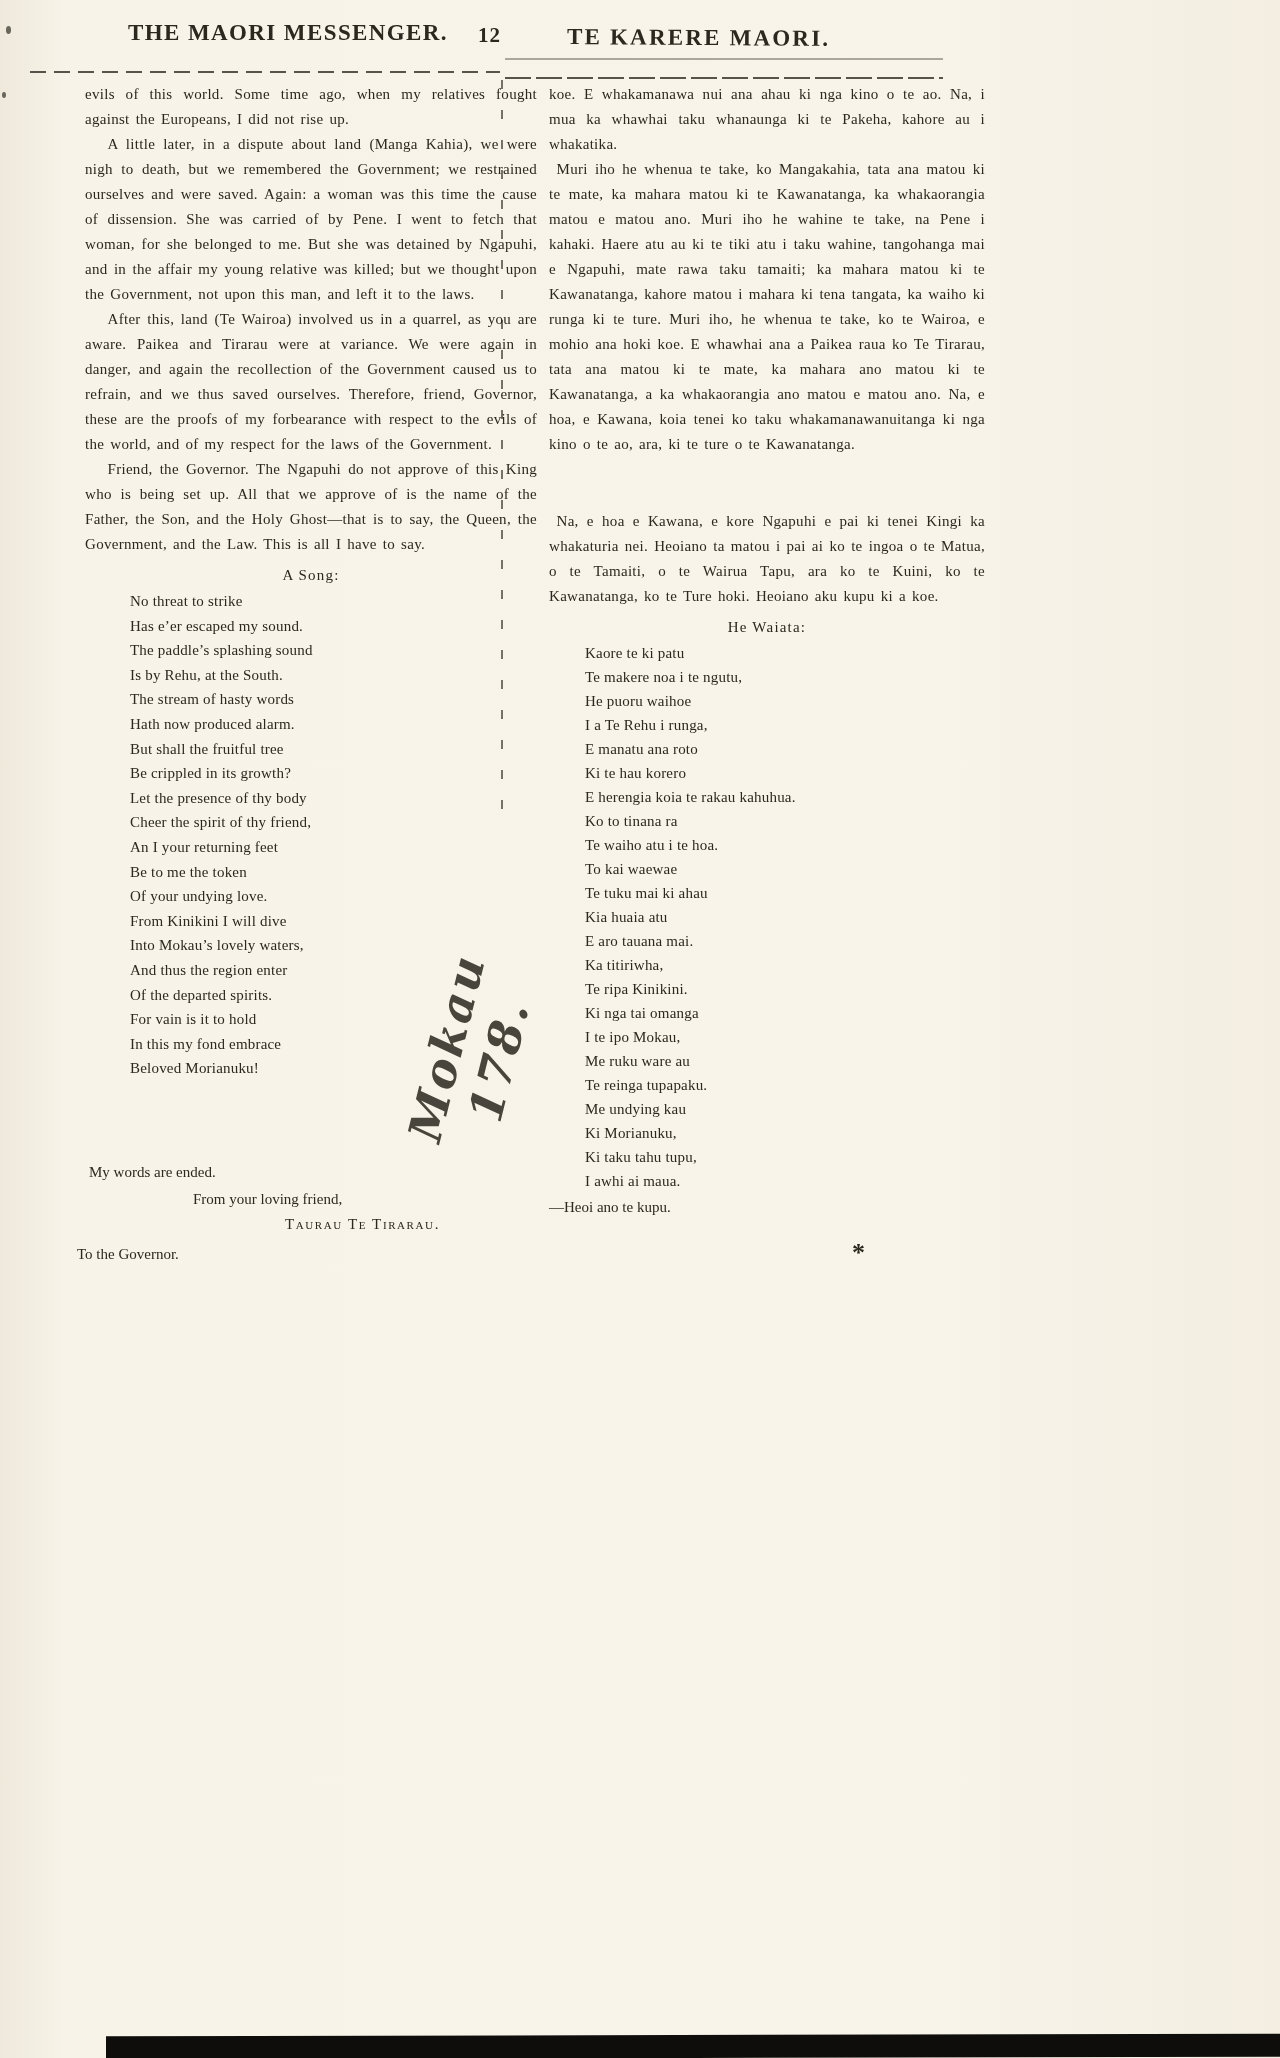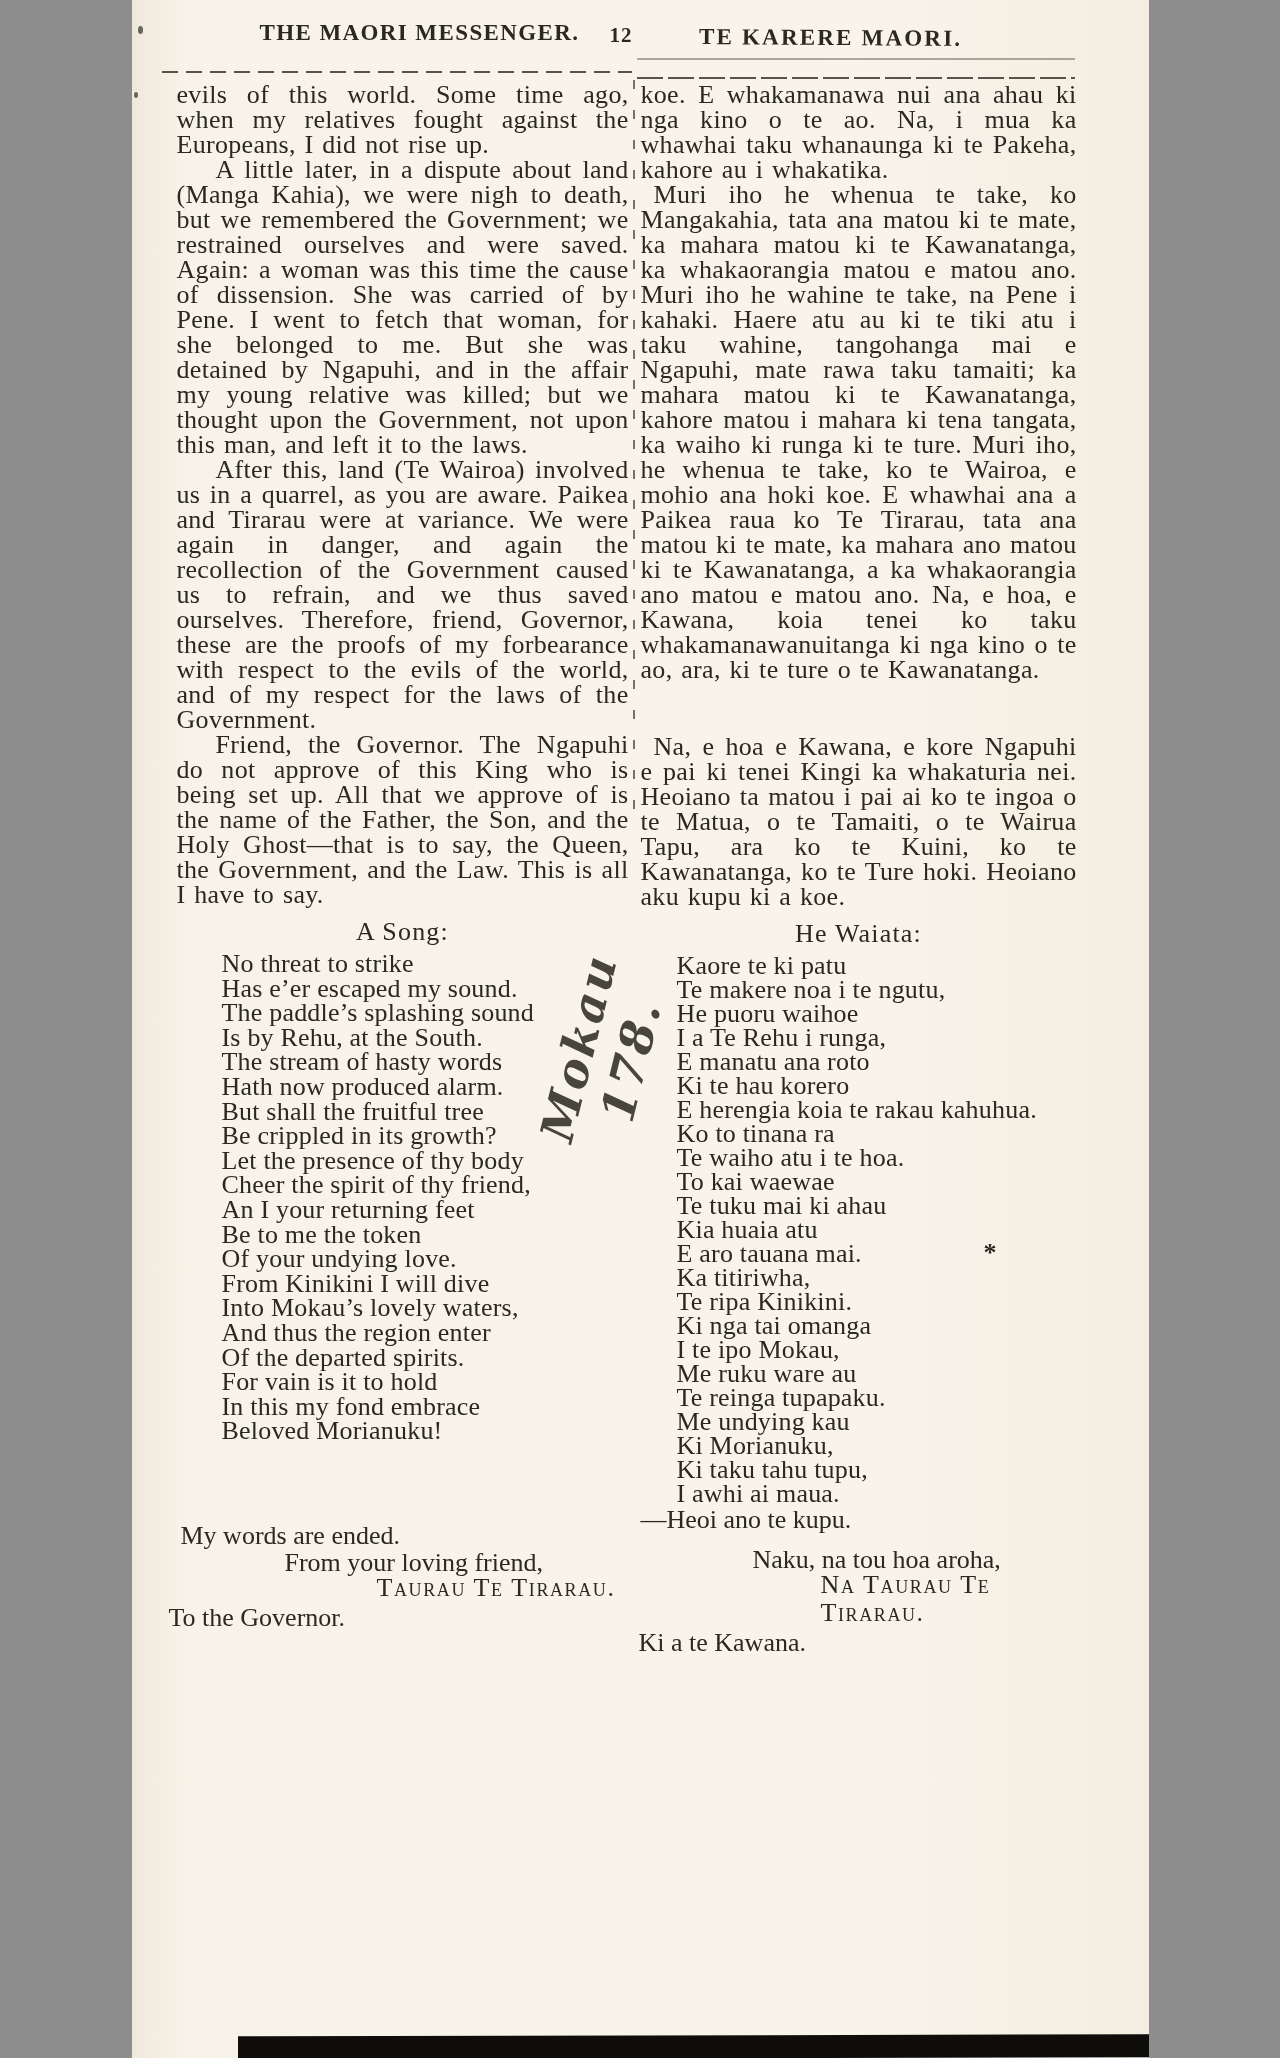--- a/index.html
+++ b/index.html
@@ -1,20 +1,20 @@
 <!DOCTYPE html>
 <html><head>
 <meta charset="utf-8">
 <title>The Maori Messenger — page 12</title>
 <style>
   * { box-sizing: border-box; }
   html, body { margin: 0; padding: 0; background: #8d8d8d; }
   .page {
     position: relative;
-    width: 1017px; height: 2058px;
+    width: 1280px; height: 2058px;
     margin: 0 auto;
     background: linear-gradient(90deg, #eee9db 0%, #f7f3e8 5%, #f8f4ea 72%, #f3eee1 100%);
     color: #2b2820;
     font-family: "Liberation Serif", "DejaVu Serif", serif;
     overflow: hidden;
   }
 
   
   .masthead-left  { position:absolute; left:128px; top:20px; font-size:23px; font-weight:bold; letter-spacing:1.4px; }
   .pagenum        { position:absolute; left:478px; top:23px; font-size:21px; font-weight:bold; letter-spacing:1px; }
@@ -23,21 +23,21 @@
   .rule-left  { position:absolute; left:30px;  top:71px; width:470px; height:2px;
                 background:repeating-linear-gradient(90deg,#57534a 0 16px, rgba(0,0,0,0) 16px 24px); }
   .rule-right-upper { position:absolute; left:505px; top:58px; width:438px; height:2px; background:#6b675c; opacity:.55; }
   .rule-right { position:absolute; left:505px; top:77px; width:438px; height:2px;
                 background:repeating-linear-gradient(90deg,#57534a 0 26px, rgba(0,0,0,0) 26px 31px); }
 
   .divider { position:absolute; left:501px; top:80px; width:2px; height:750px;
              background:repeating-linear-gradient(180deg, rgba(62,58,48,.7) 0 9px, rgba(0,0,0,0) 9px 30px); }
 
   
-  .col { position:absolute; top:82px; font-size:26px; }
+  .col { position:absolute; top:82px; font-size:15px;margin-left:40px; }
   .col-left  { left:45px;  width:452px; }
   .col-right { left:509px; width:436px; }
 
   .para { margin:0; text-align:justify; line-height:25px; letter-spacing:.3px; word-spacing:2px; text-indent:1.5em; }
   .paras .para:first-child { text-indent:0; }
   .paras-right .para { text-indent:.5em; }
   .paras-right .para:first-child { text-indent:0; }
   .paras-right .para:last-child { margin-top:52px; }
 
   .poem-heading { margin-top:10px; margin-bottom:5px; text-align:center; letter-spacing:1.2px; }
@@ -162,24 +162,19 @@
         <div class="poem-line">Ki nga tai omanga</div>
         <div class="poem-line">I te ipo Mokau,</div>
         <div class="poem-line">Me ruku ware au</div>
         <div class="poem-line">Te reinga tupapaku.</div>
         <div class="poem-line">Me undying kau</div>
         <div class="poem-line">Ki Morianuku,</div>
         <div class="poem-line">Ki taku tahu tupu,</div>
         <div class="poem-line">I awhi ai maua.</div>
       </div>
     <div class="heoi">—Heoi ano te kupu.</div>
-    <div class="closing-right">
-      <div class="close-r1">Naku, na tou hoa aroha,</div>
-      <div class="close-r2 smallcaps">Na Taurau Te Tirarau.</div>
-      <div class="close-r3">Ki a te Kawana.</div>
-    </div>
   </section>
 
   <div class="handwriting">Mokau 178.</div>
   <div class="asterisk">*</div>
   <div class="bottom-bar"></div>
 
 </div>
 
 </body></html>

